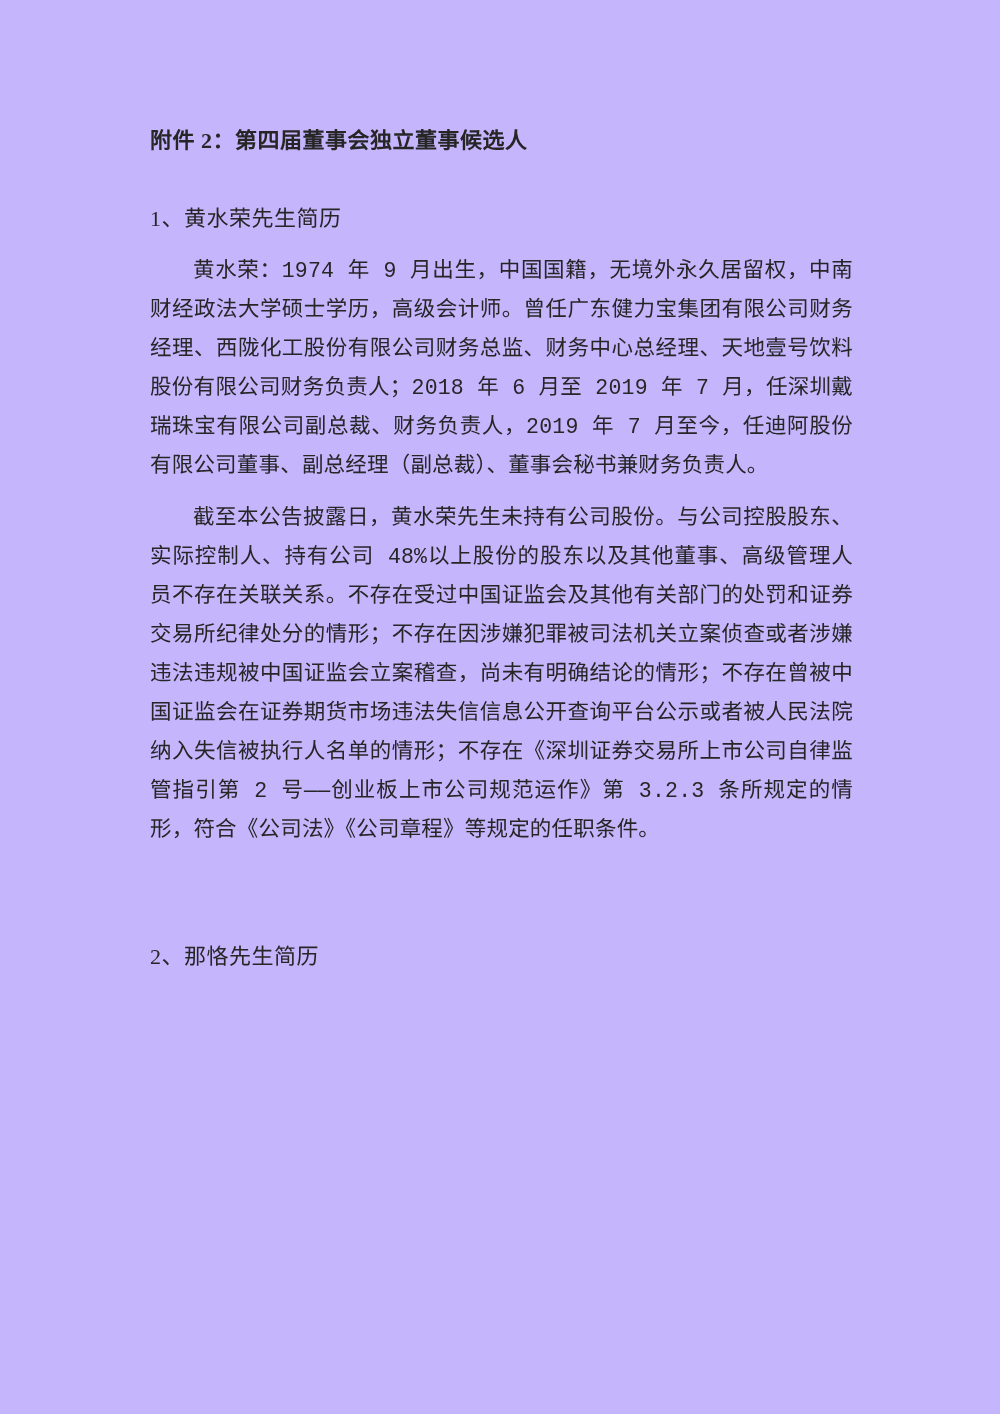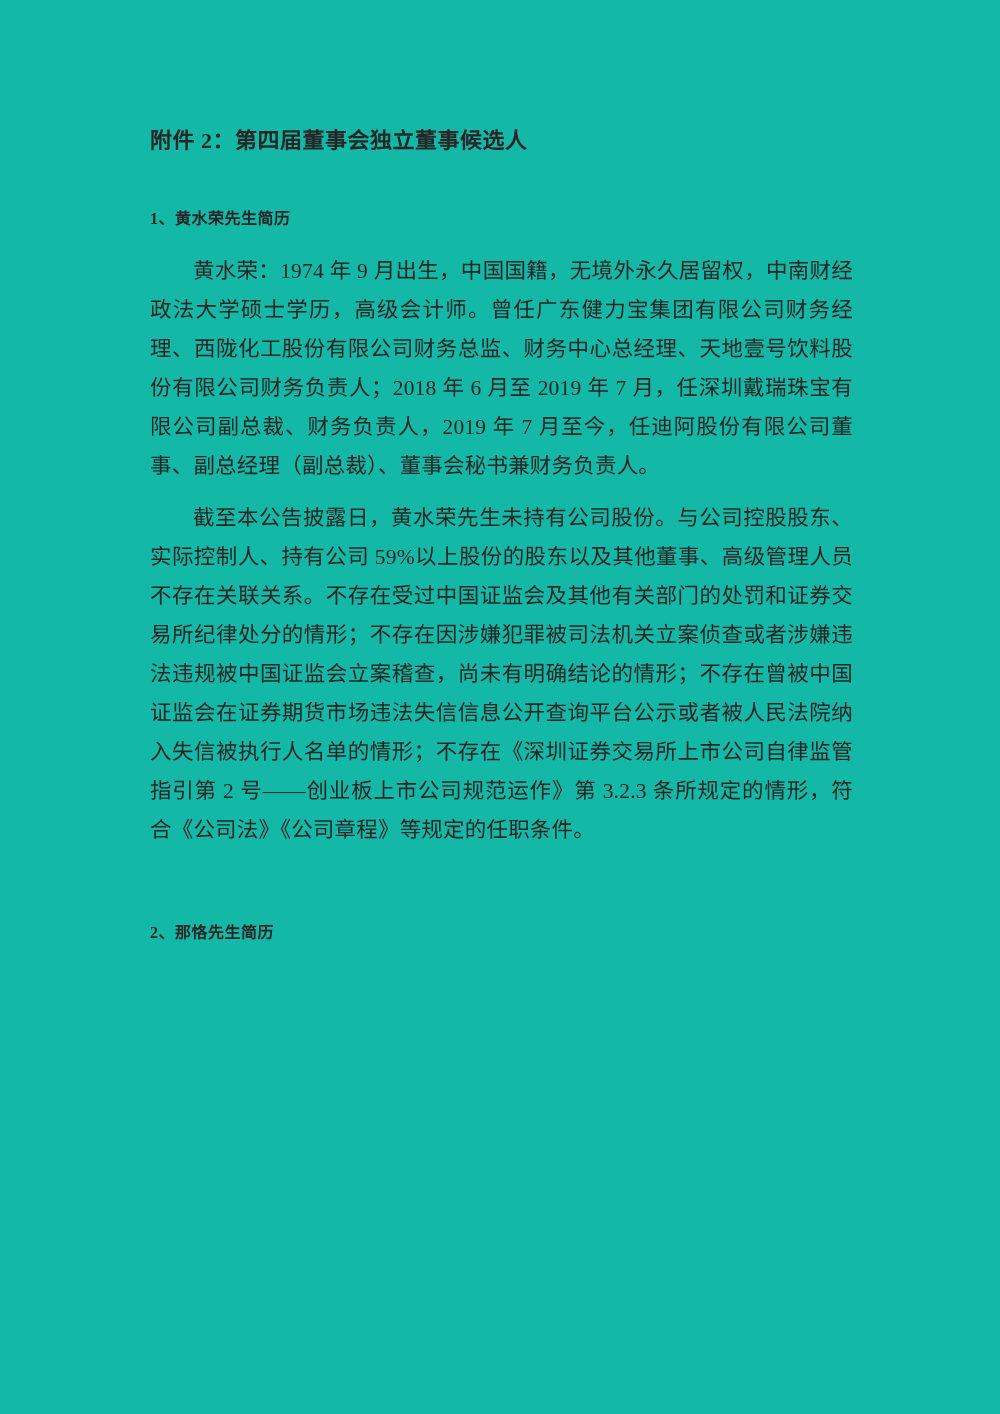--- a/index.html
+++ b/index.html
@@ -13,60 +13,61 @@
     position: relative;
     font-family: "Liberation Serif", "DejaVu Serif", serif;
     color: #262626;
     overflow: hidden;
   }
   .page {
     box-sizing: border-box;
     width: 1000px;
     height: 1414px;
     padding: 126px 147px 40px 150px;
-    background: #14b8a6;
+    background: #c4b5fd;
   }
   .doc-title {
     font-size: 22px;
     line-height: 30px;
     font-weight: bold;
     margin: 0 0 48px 0;
     letter-spacing: 0.5px;
   }
   .section-heading {
-    font-size: 16px;
+    font-size: 22px;
     line-height: 30px;
-    font-weight: bold;
+    font-weight: normal;
     margin: 0 0 18px 0;
     letter-spacing: 0.5px;
   }
   .section-heading.second {
-    margin-top: 68px;
+    margin-top: 92px;
   }
   .doc-paragraph {
     font-size: 21.5px;
     line-height: 39px;
     text-align: justify;
     text-justify: inter-character;
     text-indent: 2em;
     margin: 0 0 13px 0;
     letter-spacing: 0.2px;
     word-break: break-all;
+    font-family: Liberation Mono, monospace;
   }
 </style>
 </head>
 <body>
 
 <div class="page">
 
   <h1 class="doc-title">附件 2：第四届董事会独立董事候选人</h1>
 
   <section>
     <h2 class="section-heading">1、黄水荣先生简历</h2>
     <p class="doc-paragraph">黄水荣：1974 年 9 月出生，中国国籍，无境外永久居留权，中南财经政法大学硕士学历，高级会计师。曾任广东健力宝集团有限公司财务经理、西陇化工股份有限公司财务总监、财务中心总经理、天地壹号饮料股份有限公司财务负责人；2018 年 6 月至 2019 年 7 月，任深圳戴瑞珠宝有限公司副总裁、财务负责人，2019 年 7 月至今，任迪阿股份有限公司董事、副总经理（副总裁）、董事会秘书兼财务负责人。</p>
-    <p class="doc-paragraph">截至本公告披露日，黄水荣先生未持有公司股份。与公司控股股东、实际控制人、持有公司 59%以上股份的股东以及其他董事、高级管理人员不存在关联关系。不存在受过中国证监会及其他有关部门的处罚和证券交易所纪律处分的情形；不存在因涉嫌犯罪被司法机关立案侦查或者涉嫌违法违规被中国证监会立案稽查，尚未有明确结论的情形；不存在曾被中国证监会在证券期货市场违法失信信息公开查询平台公示或者被人民法院纳入失信被执行人名单的情形；不存在《深圳证券交易所上市公司自律监管指引第 2 号——创业板上市公司规范运作》第 3.2.3 条所规定的情形，符合《公司法》《公司章程》等规定的任职条件。</p>
+    <p class="doc-paragraph">截至本公告披露日，黄水荣先生未持有公司股份。与公司控股股东、实际控制人、持有公司 48%以上股份的股东以及其他董事、高级管理人员不存在关联关系。不存在受过中国证监会及其他有关部门的处罚和证券交易所纪律处分的情形；不存在因涉嫌犯罪被司法机关立案侦查或者涉嫌违法违规被中国证监会立案稽查，尚未有明确结论的情形；不存在曾被中国证监会在证券期货市场违法失信信息公开查询平台公示或者被人民法院纳入失信被执行人名单的情形；不存在《深圳证券交易所上市公司自律监管指引第 2 号——创业板上市公司规范运作》第 3.2.3 条所规定的情形，符合《公司法》《公司章程》等规定的任职条件。</p>
   </section>
 
   <section>
     <h2 class="section-heading second">2、那恪先生简历</h2>
   </section>
 
 </div>
 
 </body></html>

